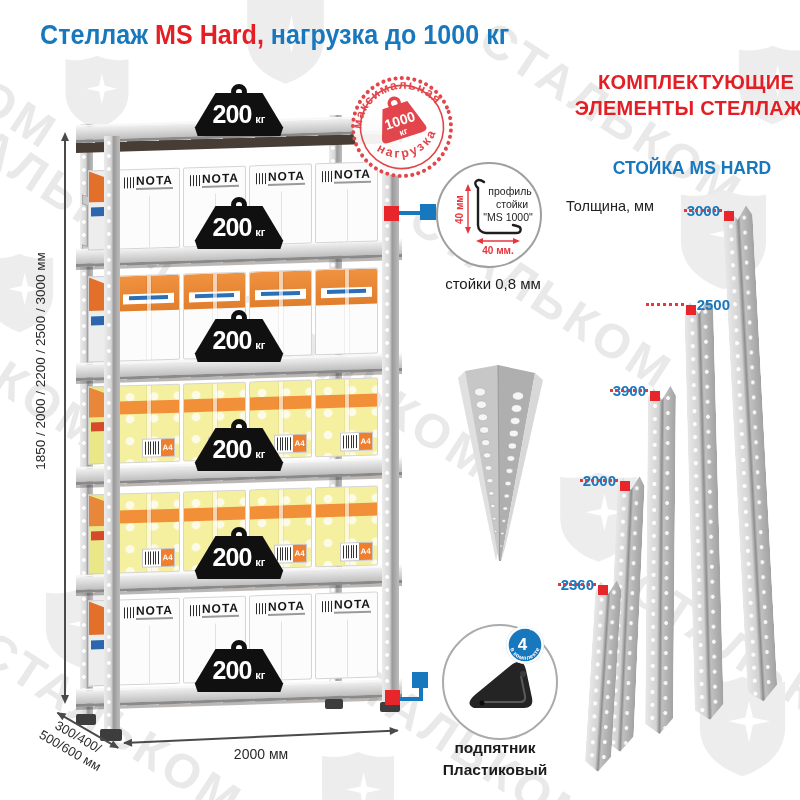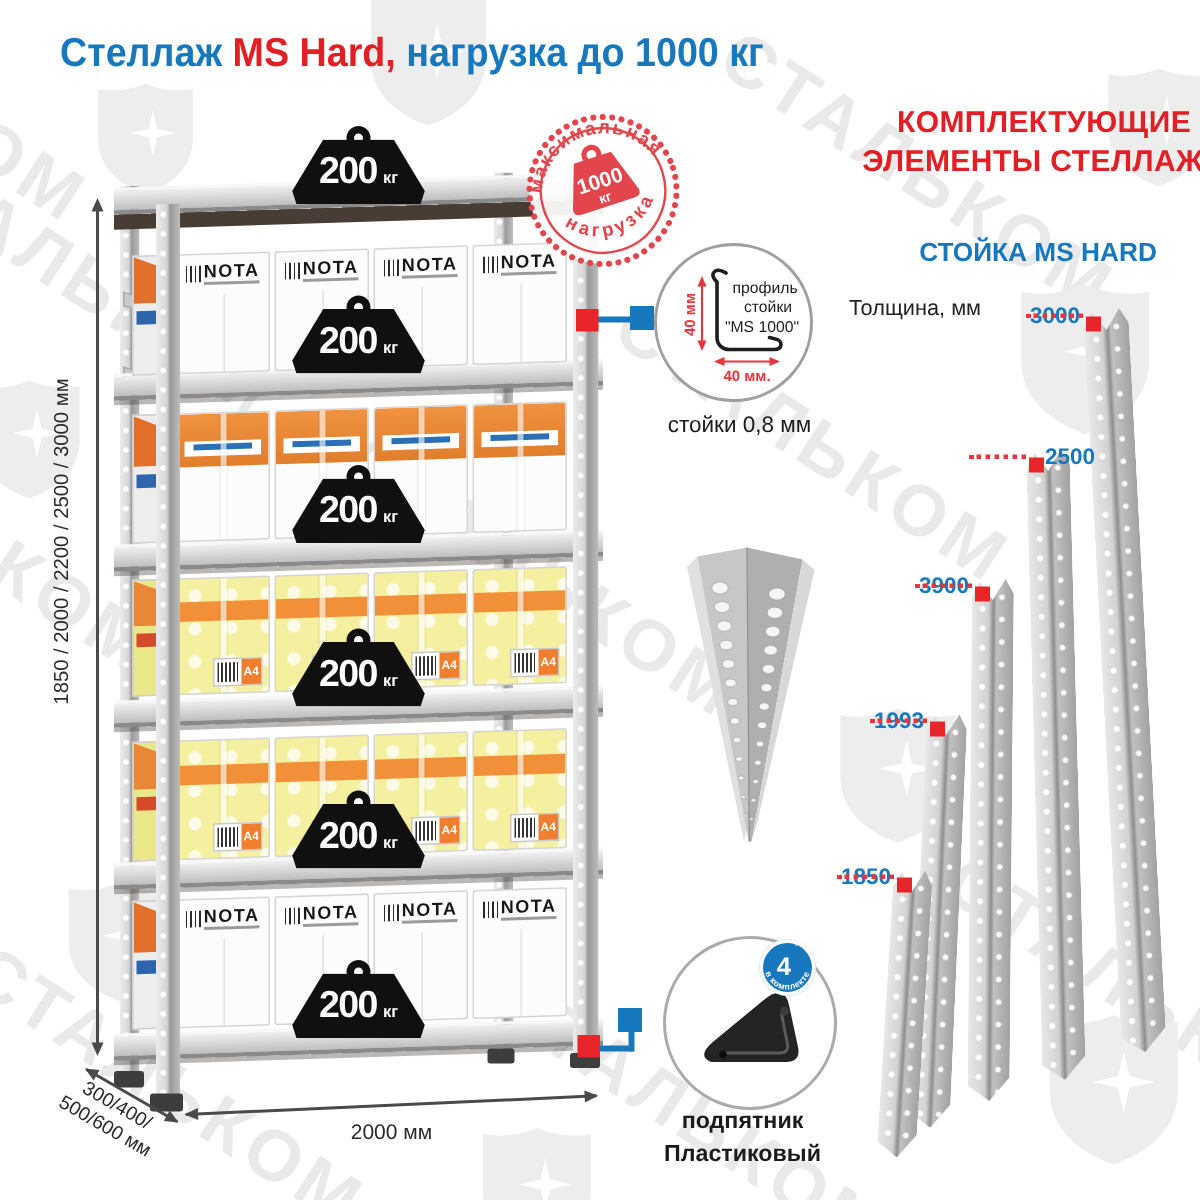--- a/index.html
+++ b/index.html
@@ -543,22 +543,22 @@
       <div class="upost-mark" style="left: 724px; top: 211px;"></div>
       <div class="upost" style="left: 684px; top: 300px; width: 29px; height: 420px; transform: rotate(-1.5deg); transform-origin: 50% 0px;"></div>
       <div class="upost-label" style="left: 638px; top: 296px; margin-left: 48px;">2500</div>
       <div class="upost-dots" style="left: 646px; top: 303px; width: 38px;"></div>
       <div class="upost-mark" style="left: 686px; top: 305px;"></div>
       <div class="upost" style="left: 648px; top: 386px; width: 28px; height: 348px; transform: rotate(0.5deg); transform-origin: 50% 0px;"></div>
       <div class="upost-label" style="left: 602px; top: 382px;">3900</div>
       <div class="upost-dots" style="left: 610px; top: 389px; width: 38px;"></div>
       <div class="upost-mark" style="left: 650px; top: 391px;"></div>
       <div class="upost" style="left: 618px; top: 476px; width: 27px; height: 276px; transform: rotate(2.5deg); transform-origin: 50% 0px;"></div>
-      <div class="upost-label" style="left: 572px; top: 472px;">1993</div>
+      <div class="upost-label" style="left: 572px; top: 472px;">2000</div>
       <div class="upost-dots" style="left: 580px; top: 479px; width: 38px;"></div>
       <div class="upost-mark" style="left: 620px; top: 481px;"></div>
       <div class="upost" style="left: 596px; top: 580px; width: 26px; height: 192px; transform: rotate(3.5deg); transform-origin: 50% 0px;"></div>
-      <div class="upost-label" style="left: 550px; top: 576px;">1850</div>
+      <div class="upost-label" style="left: 550px; top: 576px;">2360</div>
       <div class="upost-dots" style="left: 558px; top: 583px; width: 38px;"></div>
       <div class="upost-mark" style="left: 598px; top: 585px;"></div>
     </div>
 
 </div>
 
 </body></html>

